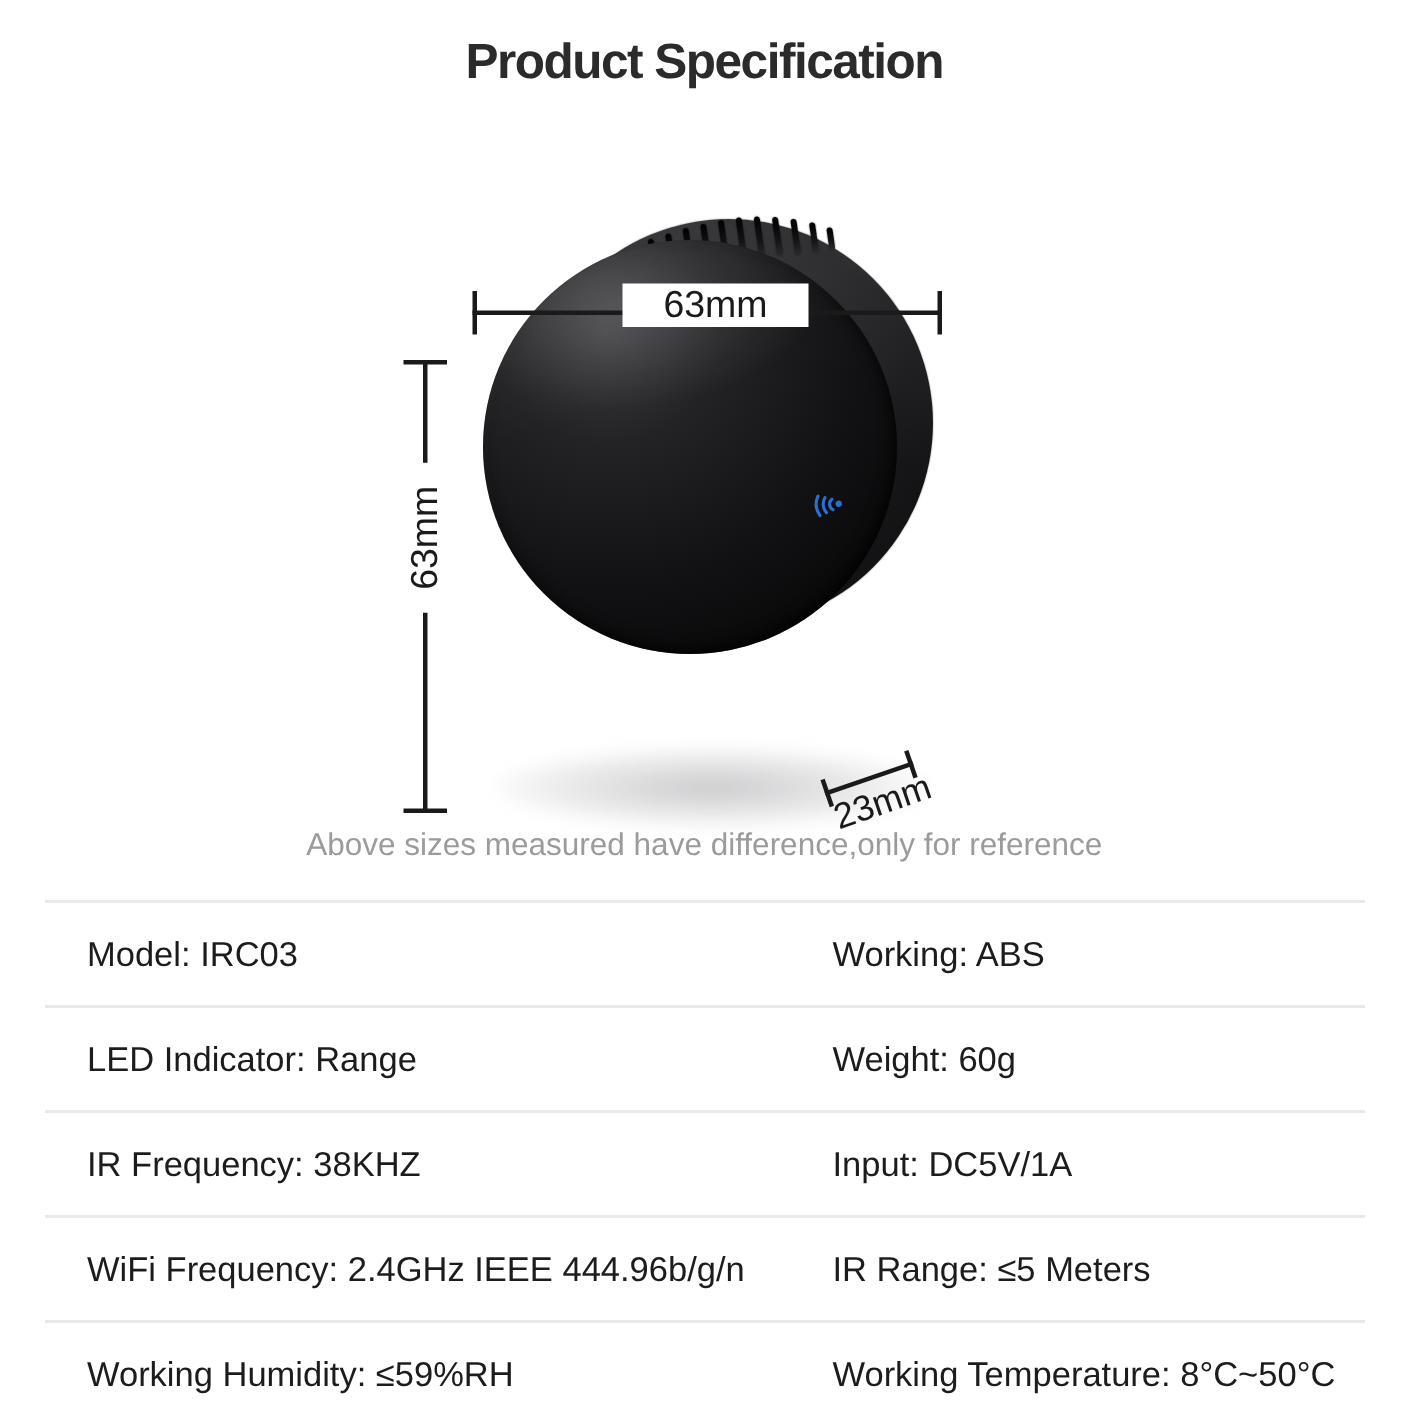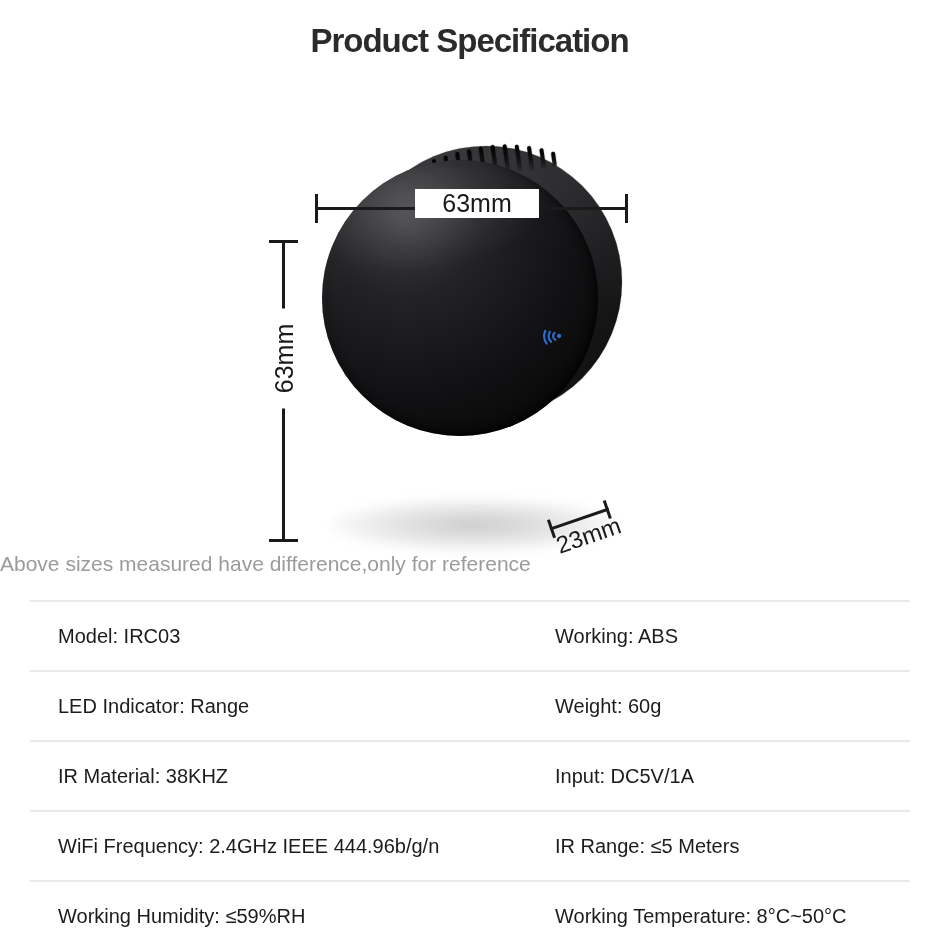--- a/index.html
+++ b/index.html
@@ -220,41 +220,42 @@
     white-space: nowrap;
     font-family: "Liberation Sans", sans-serif;
   }
 
   
   .disclaimer {
     position: absolute;
     left: 0;
     right: 0;
     top: 552px;
+    text-align: center;
     font-size: 21px;
     color: #9b9b9b;
     font-family: "Liberation Sans", sans-serif;
   }
 
   
   .spec-table {
     position: absolute;
     left: 30px;
     top: 600px;
     width: 880px;
   }
   .spec-row {
     display: flex;
     align-items: center;
     height: 68px;
     border-top: 2px solid #e9e9e9;
   }
   .spec-row:last-child { border-bottom: 2px solid #e9e9e9; }
   .spec-cell {
-    font-size: 20px;
+    font-size: 23px;
     color: #1c1c1c;
     font-family: "Liberation Sans", sans-serif;
     white-space: nowrap;
   }
   .spec-cell-left  { width: 497px; padding-left: 28px; box-sizing: border-box; }
   .spec-cell-right { flex: 1; padding-left: 28px; box-sizing: border-box; }
 </style>
 </head>
 <body>
 
@@ -323,21 +324,21 @@
   <div class="spec-table" id="spec-table">
       <div class="spec-row">
         <div class="spec-cell spec-cell-left">Model: IRC03</div>
         <div class="spec-cell spec-cell-right">Working: ABS</div>
       </div>
       <div class="spec-row">
         <div class="spec-cell spec-cell-left">LED Indicator: Range</div>
         <div class="spec-cell spec-cell-right">Weight: 60g</div>
       </div>
       <div class="spec-row">
-        <div class="spec-cell spec-cell-left">IR Material: 38KHZ</div>
+        <div class="spec-cell spec-cell-left">IR Frequency: 38KHZ</div>
         <div class="spec-cell spec-cell-right">Input: DC5V/1A</div>
       </div>
       <div class="spec-row">
         <div class="spec-cell spec-cell-left">WiFi Frequency: 2.4GHz IEEE 444.96b/g/n</div>
         <div class="spec-cell spec-cell-right">IR Range: ≤5 Meters</div>
       </div>
       <div class="spec-row">
         <div class="spec-cell spec-cell-left">Working Humidity: ≤59%RH</div>
         <div class="spec-cell spec-cell-right">Working Temperature: 8°C~50°C</div>
       </div>

